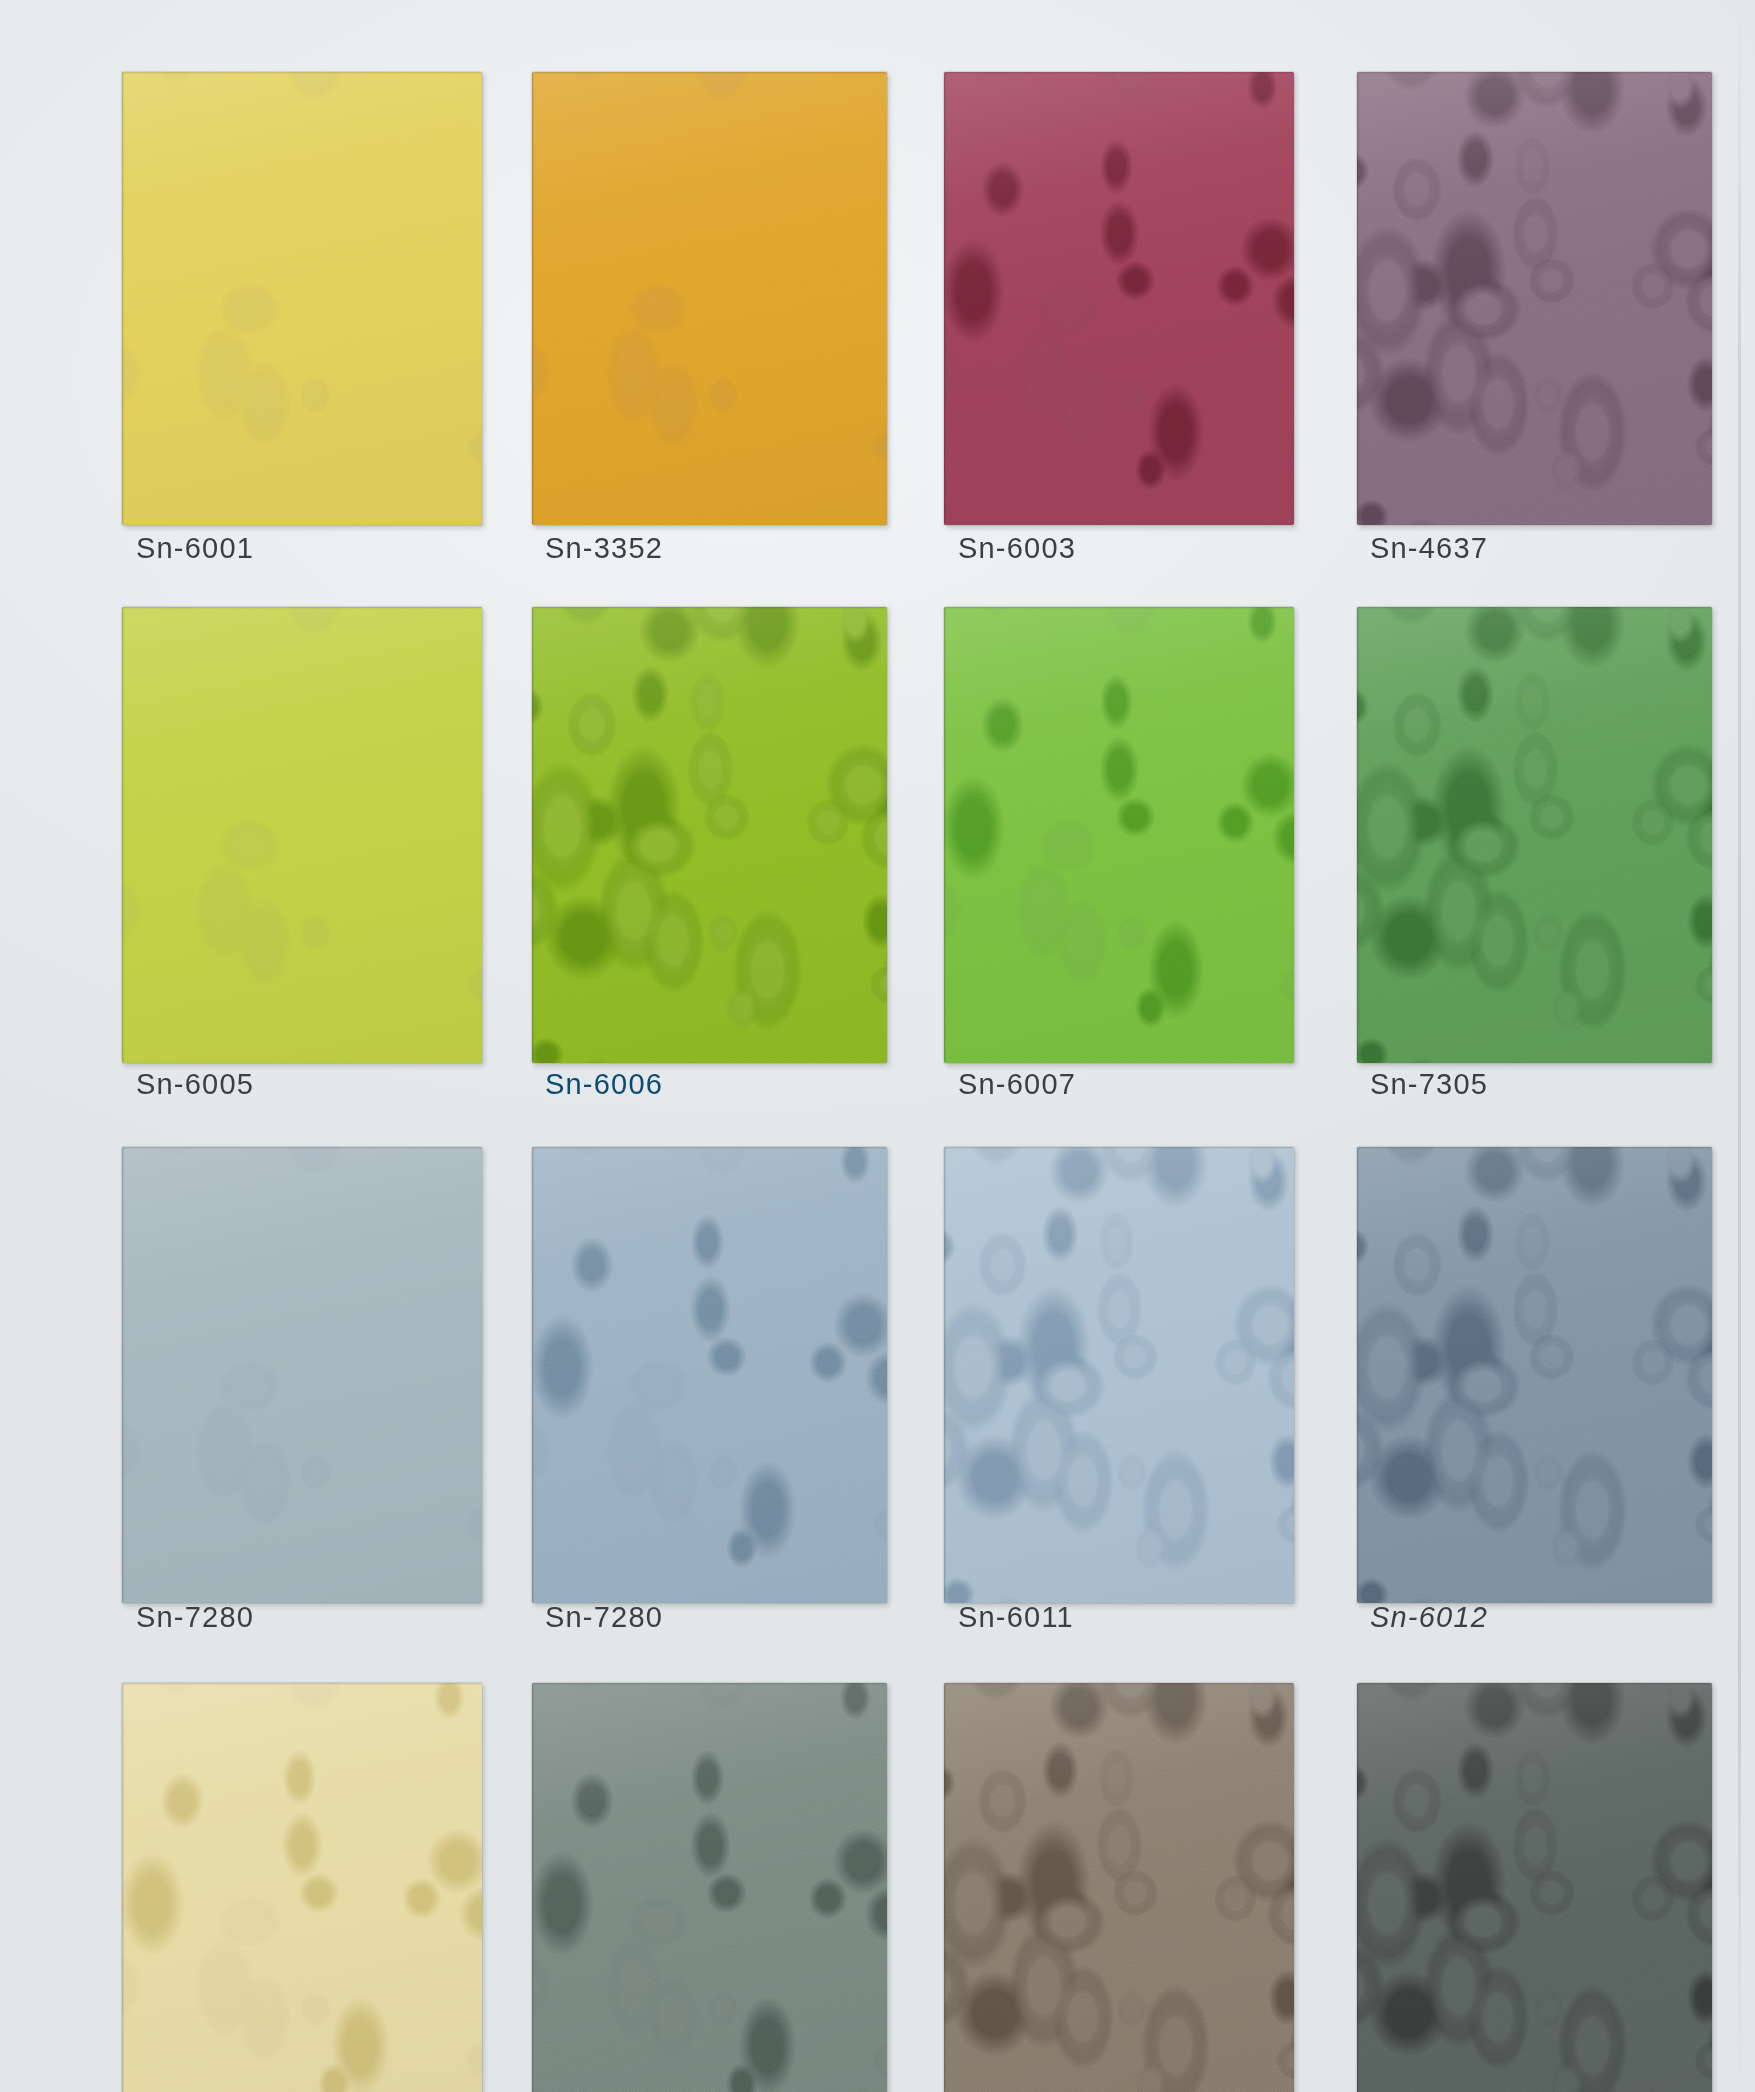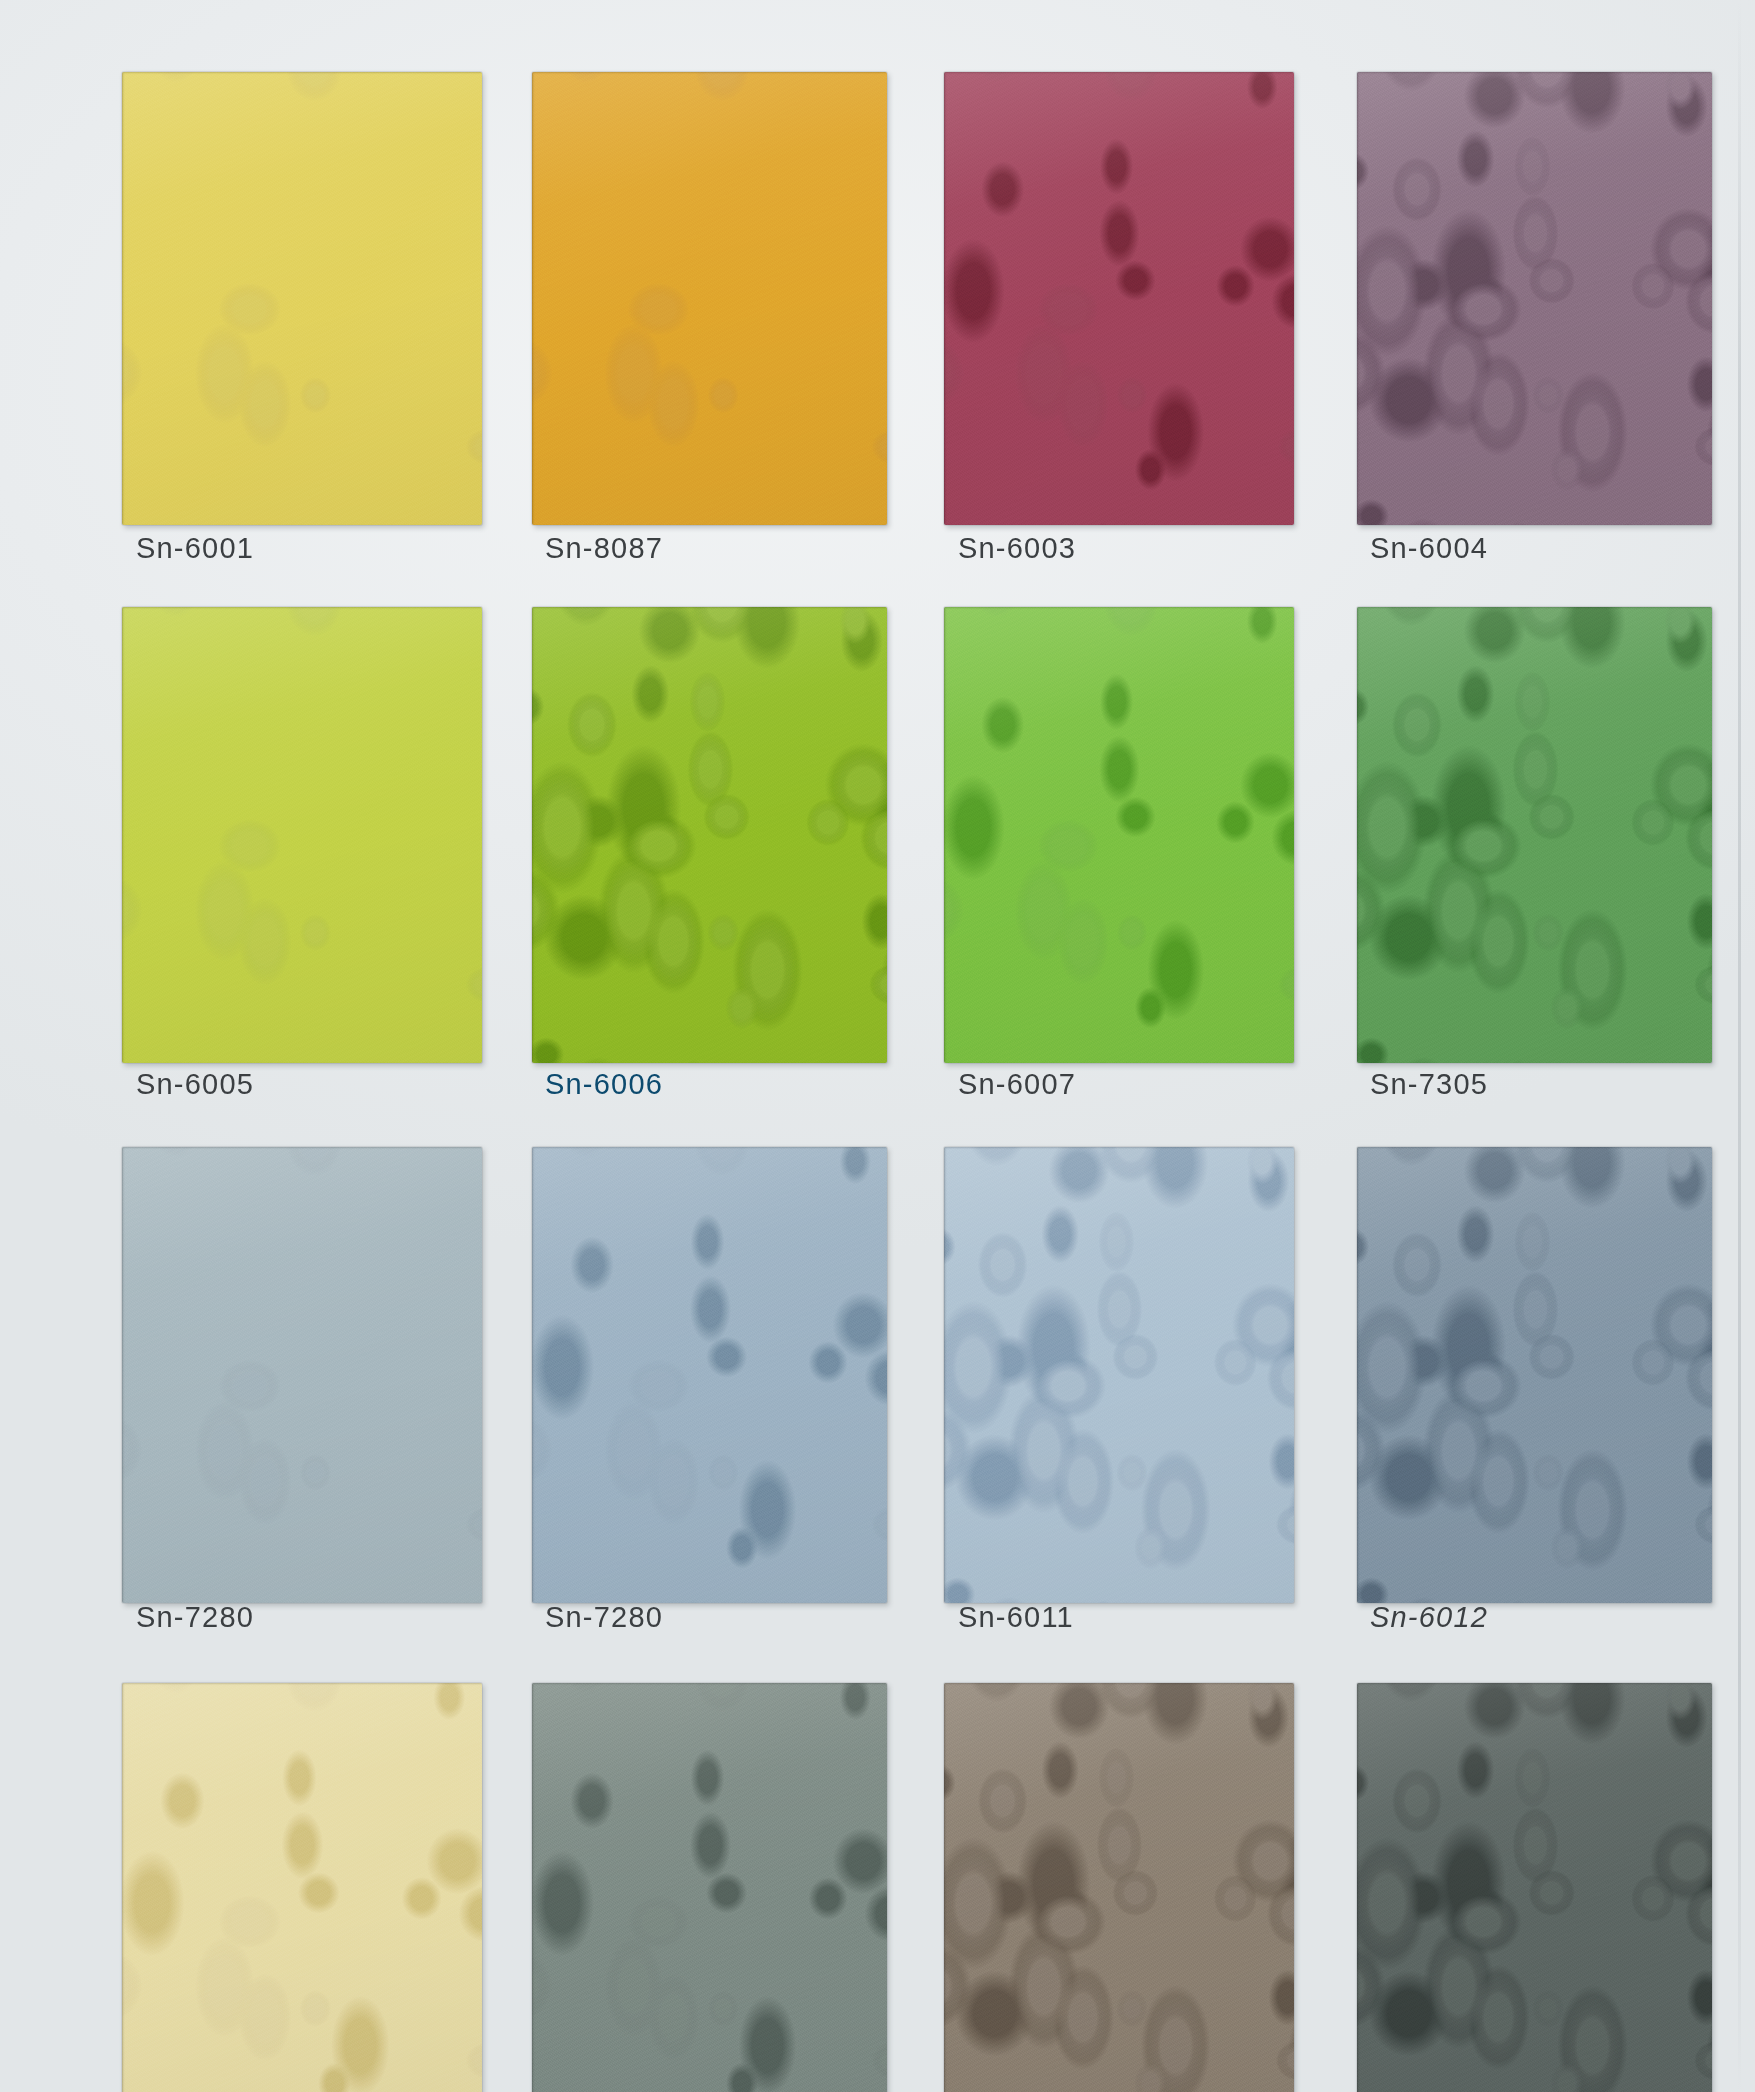--- a/index.html
+++ b/index.html
@@ -109,41 +109,41 @@
     <div class="swatch-label" style="left: 136px; top: 495px; color: rgb(59, 63, 66);">Sn-6001</div>
     <div class="swatch-cell" style="left: 532px; top: 35px; width: 355px; height: 453px;">
       <div class="swatch-tile" title="Sn-6002" style="width: 355px; height: 453px; background: rgb(224, 166, 44);">
         <div class="tex tex-blotch" style="background-image: radial-gradient(9.5% 9.2% at -2% 11.7%, rgb(198, 141, 29) 0%, rgb(198, 141, 29) 38%, rgba(255, 255, 255, 0) 72%), radial-gradient(9.1% 10.2% at 20.8% 2.9%, rgb(198, 141, 29) 0%, rgb(198, 141, 29) 38%, rgba(255, 255, 255, 0) 72%), radial-gradient(10% 6.7% at 37.9% 52%, rgb(198, 141, 29) 0%, rgb(198, 141, 29) 38%, rgba(255, 255, 255, 0) 72%), radial-gradient(5% 4.6% at 53.1% 67.8%, rgb(198, 141, 29) 0%, rgb(198, 141, 29) 38%, rgba(255, 255, 255, 0) 72%), radial-gradient(8.5% 11.1% at 41.4% 69.4%, rgb(198, 141, 29) 0%, rgb(198, 141, 29) 38%, rgba(255, 255, 255, 0) 72%), radial-gradient(8.9% 8.4% at 52.8% 7.6%, rgb(198, 141, 29) 0%, rgb(198, 141, 29) 38%, rgba(255, 255, 255, 0) 72%), radial-gradient(6.6% 4.5% at 92.7% 77.3%, rgb(198, 141, 29) 0%, rgb(198, 141, 29) 38%, rgba(255, 255, 255, 0) 72%), radial-gradient(9.5% 12.8% at 32.1% 63.8%, rgb(198, 141, 29) 0%, rgb(198, 141, 29) 38%, rgba(255, 255, 255, 0) 72%), radial-gradient(9.3% 10.9% at 23.7% 100.2%, rgb(198, 141, 29) 0%, rgb(198, 141, 29) 38%, rgba(255, 255, 255, 0) 72%), radial-gradient(10.3% 8.7% at 5.6% 63.7%, rgb(198, 141, 29) 0%, rgb(198, 141, 29) 38%, rgba(255, 255, 255, 0) 72%);"></div>
         <div class="tex tex-light" style="background-image: radial-gradient(9.5% 9.2% at -2% 11.7%, rgb(240, 189, 85) 0%, rgb(240, 189, 85) 38%, rgba(255, 255, 255, 0) 72%), radial-gradient(9.1% 10.2% at 20.8% 2.9%, rgb(240, 189, 85) 0%, rgb(240, 189, 85) 38%, rgba(255, 255, 255, 0) 72%), radial-gradient(10% 6.7% at 37.9% 52%, rgb(240, 189, 85) 0%, rgb(240, 189, 85) 38%, rgba(255, 255, 255, 0) 72%), radial-gradient(5% 4.6% at 53.1% 67.8%, rgb(240, 189, 85) 0%, rgb(240, 189, 85) 38%, rgba(255, 255, 255, 0) 72%), radial-gradient(8.5% 11.1% at 41.4% 69.4%, rgb(240, 189, 85) 0%, rgb(240, 189, 85) 38%, rgba(255, 255, 255, 0) 72%), radial-gradient(8.9% 8.4% at 52.8% 7.6%, rgb(240, 189, 85) 0%, rgb(240, 189, 85) 38%, rgba(255, 255, 255, 0) 72%), radial-gradient(6.6% 4.5% at 92.7% 77.3%, rgb(240, 189, 85) 0%, rgb(240, 189, 85) 38%, rgba(255, 255, 255, 0) 72%), radial-gradient(9.5% 12.8% at 32.1% 63.8%, rgb(240, 189, 85) 0%, rgb(240, 189, 85) 38%, rgba(255, 255, 255, 0) 72%), radial-gradient(9.3% 10.9% at 23.7% 100.2%, rgb(240, 189, 85) 0%, rgb(240, 189, 85) 38%, rgba(255, 255, 255, 0) 72%), radial-gradient(10.3% 8.7% at 5.6% 63.7%, rgb(240, 189, 85) 0%, rgb(240, 189, 85) 38%, rgba(255, 255, 255, 0) 72%);"></div>
         <div class="tex tex-grain" style="background-image: repeating-linear-gradient(37deg, rgba(0, 0, 0, 0.1) 0px, rgba(0, 0, 0, 0.1) 1px, rgba(255, 255, 255, 0.1) 1px, rgba(255, 255, 255, 0.1) 2px), repeating-linear-gradient(121deg, rgba(0, 0, 0, 0.08) 0px, rgba(0, 0, 0, 0.08) 1px, rgba(255, 255, 255, 0.08) 1px, rgba(255, 255, 255, 0.08) 2px);"></div>
         <div class="tile-sheen"></div>
         <div class="tile-edge"></div>
       </div>
     </div>
-    <div class="swatch-label" style="left: 545px; top: 495px; color: rgb(59, 63, 66);">Sn-8087</div>
+    <div class="swatch-label" style="left: 545px; top: 495px; color: rgb(59, 63, 66);">Sn-3352</div>
     <div class="swatch-cell" style="left: 944px; top: 35px; width: 350px; height: 453px;">
       <div class="swatch-tile" title="Sn-6003" style="width: 350px; height: 453px; background: rgb(161, 67, 92);">
         <div class="tex tex-blotch" style="background-image: radial-gradient(9.5% 9.2% at -2% 11.7%, rgb(140, 53, 77) 0%, rgb(140, 53, 77) 38%, rgba(255, 255, 255, 0) 72%), radial-gradient(9.1% 10.2% at 20.8% 2.9%, rgb(140, 53, 77) 0%, rgb(140, 53, 77) 38%, rgba(255, 255, 255, 0) 72%), radial-gradient(10% 6.7% at 37.9% 52%, rgb(140, 53, 77) 0%, rgb(140, 53, 77) 38%, rgba(255, 255, 255, 0) 72%), radial-gradient(5% 4.6% at 53.1% 67.8%, rgb(140, 53, 77) 0%, rgb(140, 53, 77) 38%, rgba(255, 255, 255, 0) 72%), radial-gradient(8.5% 11.1% at 41.4% 69.4%, rgb(140, 53, 77) 0%, rgb(140, 53, 77) 38%, rgba(255, 255, 255, 0) 72%), radial-gradient(8.9% 8.4% at 52.8% 7.6%, rgb(140, 53, 77) 0%, rgb(140, 53, 77) 38%, rgba(255, 255, 255, 0) 72%), radial-gradient(6.6% 4.5% at 92.7% 77.3%, rgb(140, 53, 77) 0%, rgb(140, 53, 77) 38%, rgba(255, 255, 255, 0) 72%), radial-gradient(9.5% 12.8% at 32.1% 63.8%, rgb(140, 53, 77) 0%, rgb(140, 53, 77) 38%, rgba(255, 255, 255, 0) 72%), radial-gradient(9.3% 10.9% at 23.7% 100.2%, rgb(140, 53, 77) 0%, rgb(140, 53, 77) 38%, rgba(255, 255, 255, 0) 72%), radial-gradient(10.3% 8.7% at 5.6% 63.7%, rgb(140, 53, 77) 0%, rgb(140, 53, 77) 38%, rgba(255, 255, 255, 0) 72%), radial-gradient(6.4% 5.4% at 77.7% 47.7%, rgb(140, 53, 77) 0%, rgb(140, 53, 77) 38%, rgba(255, 255, 255, 0) 72%), radial-gradient(10.4% 13.4% at 15.3% 48.6%, rgb(140, 53, 77) 0%, rgb(140, 53, 77) 38%, rgba(255, 255, 255, 0) 72%), radial-gradient(8.1% 7.1% at 92.1% 50.5%, rgb(140, 53, 77) 0%, rgb(140, 53, 77) 38%, rgba(255, 255, 255, 0) 72%), radial-gradient(5.5% 7.2% at 49.4% 25.7%, rgb(140, 53, 77) 0%, rgb(140, 53, 77) 38%, rgba(255, 255, 255, 0) 72%), radial-gradient(6.7% 8.6% at 50.1% 38%, rgb(140, 53, 77) 0%, rgb(140, 53, 77) 38%, rgba(255, 255, 255, 0) 72%), radial-gradient(5.3% 6.3% at 46.3% 95.9%, rgb(140, 53, 77) 0%, rgb(140, 53, 77) 38%, rgba(255, 255, 255, 0) 72%), radial-gradient(5.1% 5.8% at 84.1% 11%, rgb(140, 53, 77) 0%, rgb(140, 53, 77) 38%, rgba(255, 255, 255, 0) 72%), radial-gradient(9.4% 12.7% at 63.5% 74.6%, rgb(140, 53, 77) 0%, rgb(140, 53, 77) 38%, rgba(255, 255, 255, 0) 72%), radial-gradient(7.1% 7.2% at 22.3% 29.9%, rgb(140, 53, 77) 0%, rgb(140, 53, 77) 38%, rgba(255, 255, 255, 0) 72%), radial-gradient(10% 8.4% at 86% 40.9%, rgb(140, 53, 77) 0%, rgb(140, 53, 77) 38%, rgba(255, 255, 255, 0) 72%), radial-gradient(6.7% 5.2% at 53.9% 46.7%, rgb(140, 53, 77) 0%, rgb(140, 53, 77) 38%, rgba(255, 255, 255, 0) 72%), radial-gradient(5.2% 5.3% at 57.5% 81.5%, rgb(140, 53, 77) 0%, rgb(140, 53, 77) 38%, rgba(255, 255, 255, 0) 72%);"></div>
         <div class="tex tex-light" style="background-image: radial-gradient(9.5% 9.2% at -2% 11.7%, rgb(182, 96, 118) 0%, rgb(182, 96, 118) 38%, rgba(255, 255, 255, 0) 72%), radial-gradient(9.1% 10.2% at 20.8% 2.9%, rgb(182, 96, 118) 0%, rgb(182, 96, 118) 38%, rgba(255, 255, 255, 0) 72%), radial-gradient(10% 6.7% at 37.9% 52%, rgb(182, 96, 118) 0%, rgb(182, 96, 118) 38%, rgba(255, 255, 255, 0) 72%), radial-gradient(5% 4.6% at 53.1% 67.8%, rgb(182, 96, 118) 0%, rgb(182, 96, 118) 38%, rgba(255, 255, 255, 0) 72%), radial-gradient(8.5% 11.1% at 41.4% 69.4%, rgb(182, 96, 118) 0%, rgb(182, 96, 118) 38%, rgba(255, 255, 255, 0) 72%), radial-gradient(8.9% 8.4% at 52.8% 7.6%, rgb(182, 96, 118) 0%, rgb(182, 96, 118) 38%, rgba(255, 255, 255, 0) 72%), radial-gradient(6.6% 4.5% at 92.7% 77.3%, rgb(182, 96, 118) 0%, rgb(182, 96, 118) 38%, rgba(255, 255, 255, 0) 72%), radial-gradient(9.5% 12.8% at 32.1% 63.8%, rgb(182, 96, 118) 0%, rgb(182, 96, 118) 38%, rgba(255, 255, 255, 0) 72%), radial-gradient(9.3% 10.9% at 23.7% 100.2%, rgb(182, 96, 118) 0%, rgb(182, 96, 118) 38%, rgba(255, 255, 255, 0) 72%), radial-gradient(10.3% 8.7% at 5.6% 63.7%, rgb(182, 96, 118) 0%, rgb(182, 96, 118) 38%, rgba(255, 255, 255, 0) 72%);"></div>
         <div class="tex tex-grain" style="background-image: repeating-linear-gradient(37deg, rgba(0, 0, 0, 0.1) 0px, rgba(0, 0, 0, 0.1) 1px, rgba(255, 255, 255, 0.1) 1px, rgba(255, 255, 255, 0.1) 2px), repeating-linear-gradient(121deg, rgba(0, 0, 0, 0.08) 0px, rgba(0, 0, 0, 0.08) 1px, rgba(255, 255, 255, 0.08) 1px, rgba(255, 255, 255, 0.08) 2px);"></div>
         <div class="tile-sheen"></div>
         <div class="tile-edge"></div>
       </div>
     </div>
     <div class="swatch-label" style="left: 958px; top: 495px; color: rgb(59, 63, 66);">Sn-6003</div>
     <div class="swatch-cell" style="left: 1357px; top: 35px; width: 355px; height: 453px;">
       <div class="swatch-tile" title="Sn-6004" style="width: 355px; height: 453px; background: rgb(138, 112, 131);">
         <div class="tex tex-blotch" style="background-image: radial-gradient(11.8% 11.5% at -2% 11.7%, rgb(119, 95, 113) 0%, rgb(119, 95, 113) 38%, rgba(255, 255, 255, 0) 72%), radial-gradient(11.1% 12.5% at 20.8% 2.9%, rgb(119, 95, 113) 0%, rgb(119, 95, 113) 38%, rgba(255, 255, 255, 0) 72%), radial-gradient(12.5% 8.4% at 37.9% 52%, rgb(119, 95, 113) 0%, rgb(119, 95, 113) 38%, rgba(255, 255, 255, 0) 72%), radial-gradient(5.1% 4.7% at 53.1% 67.8%, rgb(119, 95, 113) 0%, rgb(119, 95, 113) 38%, rgba(255, 255, 255, 0) 72%), radial-gradient(10.3% 13.4% at 41.4% 69.4%, rgb(119, 95, 113) 0%, rgb(119, 95, 113) 38%, rgba(255, 255, 255, 0) 72%), radial-gradient(10.9% 10.3% at 52.8% 7.6%, rgb(119, 95, 113) 0%, rgb(119, 95, 113) 38%, rgba(255, 255, 255, 0) 72%), radial-gradient(7.4% 5.1% at 92.7% 77.3%, rgb(119, 95, 113) 0%, rgb(119, 95, 113) 38%, rgba(255, 255, 255, 0) 72%), radial-gradient(11.8% 15.9% at 32.1% 63.8%, rgb(119, 95, 113) 0%, rgb(119, 95, 113) 38%, rgba(255, 255, 255, 0) 72%), radial-gradient(11.5% 13.5% at 23.7% 100.2%, rgb(119, 95, 113) 0%, rgb(119, 95, 113) 38%, rgba(255, 255, 255, 0) 72%), radial-gradient(13% 10.9% at 5.6% 63.7%, rgb(119, 95, 113) 0%, rgb(119, 95, 113) 38%, rgba(255, 255, 255, 0) 72%), radial-gradient(7.1% 6% at 77.7% 47.7%, rgb(119, 95, 113) 0%, rgb(119, 95, 113) 38%, rgba(255, 255, 255, 0) 72%), radial-gradient(13.1% 16.9% at 15.3% 48.6%, rgb(119, 95, 113) 0%, rgb(119, 95, 113) 38%, rgba(255, 255, 255, 0) 72%), radial-gradient(9.6% 8.4% at 92.1% 50.5%, rgb(119, 95, 113) 0%, rgb(119, 95, 113) 38%, rgba(255, 255, 255, 0) 72%), radial-gradient(5.8% 7.6% at 49.4% 25.7%, rgb(119, 95, 113) 0%, rgb(119, 95, 113) 38%, rgba(255, 255, 255, 0) 72%), radial-gradient(7.5% 9.7% at 50.1% 38%, rgb(119, 95, 113) 0%, rgb(119, 95, 113) 38%, rgba(255, 255, 255, 0) 72%), radial-gradient(5.5% 6.5% at 46.3% 95.9%, rgb(119, 95, 113) 0%, rgb(119, 95, 113) 38%, rgba(255, 255, 255, 0) 72%), radial-gradient(5.1% 5.8% at 84.1% 11%, rgb(119, 95, 113) 0%, rgb(119, 95, 113) 38%, rgba(255, 255, 255, 0) 72%), radial-gradient(11.5% 15.5% at 63.5% 74.6%, rgb(119, 95, 113) 0%, rgb(119, 95, 113) 38%, rgba(255, 255, 255, 0) 72%), radial-gradient(8.2% 8.3% at 22.3% 29.9%, rgb(119, 95, 113) 0%, rgb(119, 95, 113) 38%, rgba(255, 255, 255, 0) 72%), radial-gradient(12.6% 10.6% at 86% 40.9%, rgb(119, 95, 113) 0%, rgb(119, 95, 113) 38%, rgba(255, 255, 255, 0) 72%), radial-gradient(7.6% 5.9% at 53.9% 46.7%, rgb(119, 95, 113) 0%, rgb(119, 95, 113) 38%, rgba(255, 255, 255, 0) 72%), radial-gradient(5.3% 5.4% at 57.5% 81.5%, rgb(119, 95, 113) 0%, rgb(119, 95, 113) 38%, rgba(255, 255, 255, 0) 72%), radial-gradient(10% 12.7% at 97.4% 75.8%, rgb(119, 95, 113) 0%, rgb(119, 95, 113) 38%, rgba(255, 255, 255, 0) 72%), radial-gradient(6.9% 7.9% at 85.6% 14.6%, rgb(119, 95, 113) 0%, rgb(119, 95, 113) 38%, rgba(255, 255, 255, 0) 72%), radial-gradient(5% 4.7% at 7.5% 26.6%, rgb(119, 95, 113) 0%, rgb(119, 95, 113) 38%, rgba(255, 255, 255, 0) 72%), radial-gradient(7.2% 5.6% at 71.8% 95.5%, rgb(119, 95, 113) 0%, rgb(119, 95, 113) 38%, rgba(255, 255, 255, 0) 72%), radial-gradient(6.4% 7.2% at 90.2% 65.8%, rgb(119, 95, 113) 0%, rgb(119, 95, 113) 38%, rgba(255, 255, 255, 0) 72%), radial-gradient(6.3% 6.7% at 38.3% 50%, rgb(119, 95, 113) 0%, rgb(119, 95, 113) 38%, rgba(255, 255, 255, 0) 72%), radial-gradient(10% 7.5% at 59.4% 97.4%, rgb(119, 95, 113) 0%, rgb(119, 95, 113) 38%, rgba(255, 255, 255, 0) 72%), radial-gradient(10.1% 8.3% at 40.5% 12.7%, rgb(119, 95, 113) 0%, rgb(119, 95, 113) 38%, rgba(255, 255, 255, 0) 72%), radial-gradient(6.1% 4.8% at 46.3% 98%, rgb(119, 95, 113) 0%, rgb(119, 95, 113) 38%, rgba(255, 255, 255, 0) 72%), radial-gradient(10.9% 11.8% at 63.4% 11.2%, rgb(119, 95, 113) 0%, rgb(119, 95, 113) 38%, rgba(255, 255, 255, 0) 72%), radial-gradient(8.5% 6.7% at 23.8% 47.5%, rgb(119, 95, 113) 0%, rgb(119, 95, 113) 38%, rgba(255, 255, 255, 0) 72%), radial-gradient(6.3% 8.3% at 91.8% 42.4%, rgb(119, 95, 113) 0%, rgb(119, 95, 113) 38%, rgba(255, 255, 255, 0) 72%), radial-gradient(5.8% 4.4% at 11.6% 90.1%, rgb(119, 95, 113) 0%, rgb(119, 95, 113) 38%, rgba(255, 255, 255, 0) 72%), radial-gradient(6.2% 7.4% at 36% 24.3%, rgb(119, 95, 113) 0%, rgb(119, 95, 113) 38%, rgba(255, 255, 255, 0) 72%), radial-gradient(12.3% 16% at 34.4% 45%, rgb(119, 95, 113) 0%, rgb(119, 95, 113) 38%, rgba(255, 255, 255, 0) 72%), radial-gradient(13.2% 10.9% at 20.4% 68.7%, rgb(119, 95, 113) 0%, rgb(119, 95, 113) 38%, rgba(255, 255, 255, 0) 72%);"></div>
         <div class="tex tex-light" style="background-image: radial-gradient(9.5% 9.2% at -2% 11.7%, rgb(165, 140, 160) 0%, rgb(165, 140, 160) 38%, rgba(255, 255, 255, 0) 72%), radial-gradient(9.1% 10.2% at 20.8% 2.9%, rgb(165, 140, 160) 0%, rgb(165, 140, 160) 38%, rgba(255, 255, 255, 0) 72%), radial-gradient(10% 6.7% at 37.9% 52%, rgb(165, 140, 160) 0%, rgb(165, 140, 160) 38%, rgba(255, 255, 255, 0) 72%), radial-gradient(5% 4.6% at 53.1% 67.8%, rgb(165, 140, 160) 0%, rgb(165, 140, 160) 38%, rgba(255, 255, 255, 0) 72%), radial-gradient(8.5% 11.1% at 41.4% 69.4%, rgb(165, 140, 160) 0%, rgb(165, 140, 160) 38%, rgba(255, 255, 255, 0) 72%), radial-gradient(8.9% 8.4% at 52.8% 7.6%, rgb(165, 140, 160) 0%, rgb(165, 140, 160) 38%, rgba(255, 255, 255, 0) 72%), radial-gradient(6.6% 4.5% at 92.7% 77.3%, rgb(165, 140, 160) 0%, rgb(165, 140, 160) 38%, rgba(255, 255, 255, 0) 72%), radial-gradient(9.5% 12.8% at 32.1% 63.8%, rgb(165, 140, 160) 0%, rgb(165, 140, 160) 38%, rgba(255, 255, 255, 0) 72%), radial-gradient(9.3% 10.9% at 23.7% 100.2%, rgb(165, 140, 160) 0%, rgb(165, 140, 160) 38%, rgba(255, 255, 255, 0) 72%), radial-gradient(10.3% 8.7% at 5.6% 63.7%, rgb(165, 140, 160) 0%, rgb(165, 140, 160) 38%, rgba(255, 255, 255, 0) 72%), radial-gradient(6.4% 5.4% at 77.7% 47.7%, rgb(165, 140, 160) 0%, rgb(165, 140, 160) 38%, rgba(255, 255, 255, 0) 72%), radial-gradient(10.4% 13.4% at 15.3% 48.6%, rgb(165, 140, 160) 0%, rgb(165, 140, 160) 38%, rgba(255, 255, 255, 0) 72%), radial-gradient(8.1% 7.1% at 92.1% 50.5%, rgb(165, 140, 160) 0%, rgb(165, 140, 160) 38%, rgba(255, 255, 255, 0) 72%), radial-gradient(5.5% 7.2% at 49.4% 25.7%, rgb(165, 140, 160) 0%, rgb(165, 140, 160) 38%, rgba(255, 255, 255, 0) 72%), radial-gradient(6.7% 8.6% at 50.1% 38%, rgb(165, 140, 160) 0%, rgb(165, 140, 160) 38%, rgba(255, 255, 255, 0) 72%), radial-gradient(5.3% 6.3% at 46.3% 95.9%, rgb(165, 140, 160) 0%, rgb(165, 140, 160) 38%, rgba(255, 255, 255, 0) 72%), radial-gradient(5.1% 5.8% at 84.1% 11%, rgb(165, 140, 160) 0%, rgb(165, 140, 160) 38%, rgba(255, 255, 255, 0) 72%), radial-gradient(9.4% 12.7% at 63.5% 74.6%, rgb(165, 140, 160) 0%, rgb(165, 140, 160) 38%, rgba(255, 255, 255, 0) 72%), radial-gradient(7.1% 7.2% at 22.3% 29.9%, rgb(165, 140, 160) 0%, rgb(165, 140, 160) 38%, rgba(255, 255, 255, 0) 72%), radial-gradient(10% 8.4% at 86% 40.9%, rgb(165, 140, 160) 0%, rgb(165, 140, 160) 38%, rgba(255, 255, 255, 0) 72%), radial-gradient(6.7% 5.2% at 53.9% 46.7%, rgb(165, 140, 160) 0%, rgb(165, 140, 160) 38%, rgba(255, 255, 255, 0) 72%), radial-gradient(5.2% 5.3% at 57.5% 81.5%, rgb(165, 140, 160) 0%, rgb(165, 140, 160) 38%, rgba(255, 255, 255, 0) 72%);"></div>
         <div class="tex tex-grain" style="background-image: repeating-linear-gradient(37deg, rgba(0, 0, 0, 0.1) 0px, rgba(0, 0, 0, 0.1) 1px, rgba(255, 255, 255, 0.1) 1px, rgba(255, 255, 255, 0.1) 2px), repeating-linear-gradient(121deg, rgba(0, 0, 0, 0.08) 0px, rgba(0, 0, 0, 0.08) 1px, rgba(255, 255, 255, 0.08) 1px, rgba(255, 255, 255, 0.08) 2px);"></div>
         <div class="tile-sheen"></div>
         <div class="tile-edge"></div>
       </div>
     </div>
-    <div class="swatch-label" style="left: 1370px; top: 495px; color: rgb(59, 63, 66);">Sn-6004</div>
+    <div class="swatch-label" style="left: 1370px; top: 495px; color: rgb(59, 63, 66);">Sn-4637</div>
     <div class="swatch-cell" style="left: 122px; top: 570px; width: 360px; height: 456px;">
       <div class="swatch-tile" title="Sn-6005" style="width: 360px; height: 456px; background: rgb(195, 210, 71);">
         <div class="tex tex-blotch" style="background-image: radial-gradient(9.5% 9.2% at -2% 11.7%, rgb(172, 188, 53) 0%, rgb(172, 188, 53) 38%, rgba(255, 255, 255, 0) 72%), radial-gradient(9.1% 10.2% at 20.8% 2.9%, rgb(172, 188, 53) 0%, rgb(172, 188, 53) 38%, rgba(255, 255, 255, 0) 72%), radial-gradient(10% 6.7% at 37.9% 52%, rgb(172, 188, 53) 0%, rgb(172, 188, 53) 38%, rgba(255, 255, 255, 0) 72%), radial-gradient(5% 4.6% at 53.1% 67.8%, rgb(172, 188, 53) 0%, rgb(172, 188, 53) 38%, rgba(255, 255, 255, 0) 72%), radial-gradient(8.5% 11.1% at 41.4% 69.4%, rgb(172, 188, 53) 0%, rgb(172, 188, 53) 38%, rgba(255, 255, 255, 0) 72%), radial-gradient(8.9% 8.4% at 52.8% 7.6%, rgb(172, 188, 53) 0%, rgb(172, 188, 53) 38%, rgba(255, 255, 255, 0) 72%), radial-gradient(6.6% 4.5% at 92.7% 77.3%, rgb(172, 188, 53) 0%, rgb(172, 188, 53) 38%, rgba(255, 255, 255, 0) 72%), radial-gradient(9.5% 12.8% at 32.1% 63.8%, rgb(172, 188, 53) 0%, rgb(172, 188, 53) 38%, rgba(255, 255, 255, 0) 72%), radial-gradient(9.3% 10.9% at 23.7% 100.2%, rgb(172, 188, 53) 0%, rgb(172, 188, 53) 38%, rgba(255, 255, 255, 0) 72%), radial-gradient(10.3% 8.7% at 5.6% 63.7%, rgb(172, 188, 53) 0%, rgb(172, 188, 53) 38%, rgba(255, 255, 255, 0) 72%);"></div>
         <div class="tex tex-light" style="background-image: radial-gradient(9.5% 9.2% at -2% 11.7%, rgb(214, 225, 115) 0%, rgb(214, 225, 115) 38%, rgba(255, 255, 255, 0) 72%), radial-gradient(9.1% 10.2% at 20.8% 2.9%, rgb(214, 225, 115) 0%, rgb(214, 225, 115) 38%, rgba(255, 255, 255, 0) 72%), radial-gradient(10% 6.7% at 37.9% 52%, rgb(214, 225, 115) 0%, rgb(214, 225, 115) 38%, rgba(255, 255, 255, 0) 72%), radial-gradient(5% 4.6% at 53.1% 67.8%, rgb(214, 225, 115) 0%, rgb(214, 225, 115) 38%, rgba(255, 255, 255, 0) 72%), radial-gradient(8.5% 11.1% at 41.4% 69.4%, rgb(214, 225, 115) 0%, rgb(214, 225, 115) 38%, rgba(255, 255, 255, 0) 72%), radial-gradient(8.9% 8.4% at 52.8% 7.6%, rgb(214, 225, 115) 0%, rgb(214, 225, 115) 38%, rgba(255, 255, 255, 0) 72%), radial-gradient(6.6% 4.5% at 92.7% 77.3%, rgb(214, 225, 115) 0%, rgb(214, 225, 115) 38%, rgba(255, 255, 255, 0) 72%), radial-gradient(9.5% 12.8% at 32.1% 63.8%, rgb(214, 225, 115) 0%, rgb(214, 225, 115) 38%, rgba(255, 255, 255, 0) 72%), radial-gradient(9.3% 10.9% at 23.7% 100.2%, rgb(214, 225, 115) 0%, rgb(214, 225, 115) 38%, rgba(255, 255, 255, 0) 72%), radial-gradient(10.3% 8.7% at 5.6% 63.7%, rgb(214, 225, 115) 0%, rgb(214, 225, 115) 38%, rgba(255, 255, 255, 0) 72%);"></div>
         <div class="tex tex-grain" style="background-image: repeating-linear-gradient(37deg, rgba(0, 0, 0, 0.1) 0px, rgba(0, 0, 0, 0.1) 1px, rgba(255, 255, 255, 0.1) 1px, rgba(255, 255, 255, 0.1) 2px), repeating-linear-gradient(121deg, rgba(0, 0, 0, 0.08) 0px, rgba(0, 0, 0, 0.08) 1px, rgba(255, 255, 255, 0.08) 1px, rgba(255, 255, 255, 0.08) 2px);"></div>
         <div class="tile-sheen"></div>
         <div class="tile-edge"></div>
       </div>
     </div>
     <div class="swatch-label" style="left: 136px; top: 1031px; color: rgb(59, 63, 66);">Sn-6005</div>

